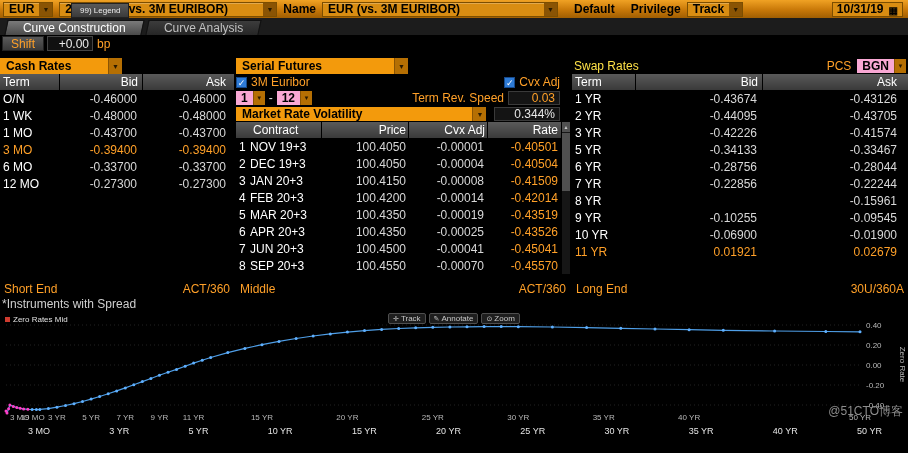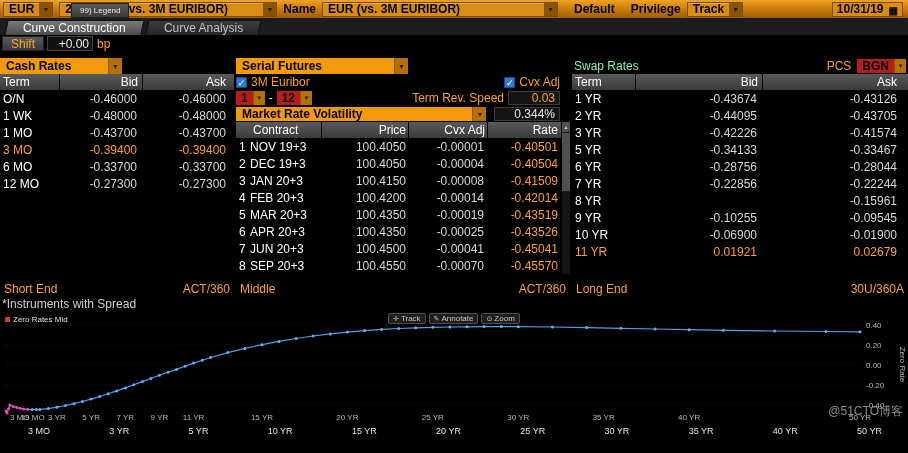--- a/index.html
+++ b/index.html
@@ -70,21 +70,21 @@
   .trow.swap .cak{padding-right:11px}
   .trow.hl span{color:#ffa028 !important}
 
   
   .fctl{height:16px;display:flex;align-items:center;font-size:12px;gap:4px;padding-right:10px}
   .cbx{width:11px;height:11px;background:#2e7bd6;color:#fff;font-size:9px;line-height:11px;
     text-align:center;border:1px solid #174a8c;flex:none}
   .amber{color:#ffa028}
   .wh{color:#e8e8e8}
   .spacer{flex:1}
-  .dd-sm{height:14px;background:#b91c1c;color:#000;display:flex;align-items:center;font-weight:700;font-size:12px}
+  .dd-sm{height:14px;background:#f9a8d4;color:#000;display:flex;align-items:center;font-weight:700;font-size:12px}
   .dd-sm .val{padding:0 5px}
   .dd-sm .arr{width:12px;height:100%;background:#b56f03;color:#2a1a00;font-size:6px;
     display:flex;align-items:center;justify-content:center;border-left:1px solid #8a5404}
   .vbox{height:14px;background:#141414;border:1px solid #3a3a3a;display:flex;align-items:center;
     justify-content:flex-end;padding:0 4px;font-size:12px}
   .w52{width:52px}.w66{width:66px}
   .vbox.amber{color:#ffa028}.vbox.white{color:#e8e8e8}
 
   
   .fut-table{display:flex}
@@ -350,21 +350,21 @@
         </div>
       </div>
       <div class="col-foot">
         <span>Middle</span>
         <span>ACT/360</span>
       </div>
     </div>
 
     <div class="col right">
       <div class="sec-hdr" style="gap:6px;padding:0 2px">
-        <span style="color:#86efac">Swap Rates</span>
+        <span style="color:#fde047">Swap Rates</span>
         <span class="spacer"></span>
         <span class="amber">PCS</span>
         <div class="dd-sm">
           <span class="val">BGN</span>
           <span class="arr">▼</span>
         </div>
       </div>
       <div class="thead swaph">
         <span class="h h-term">Term</span>
         <span class="h h-bid">Bid</span>

